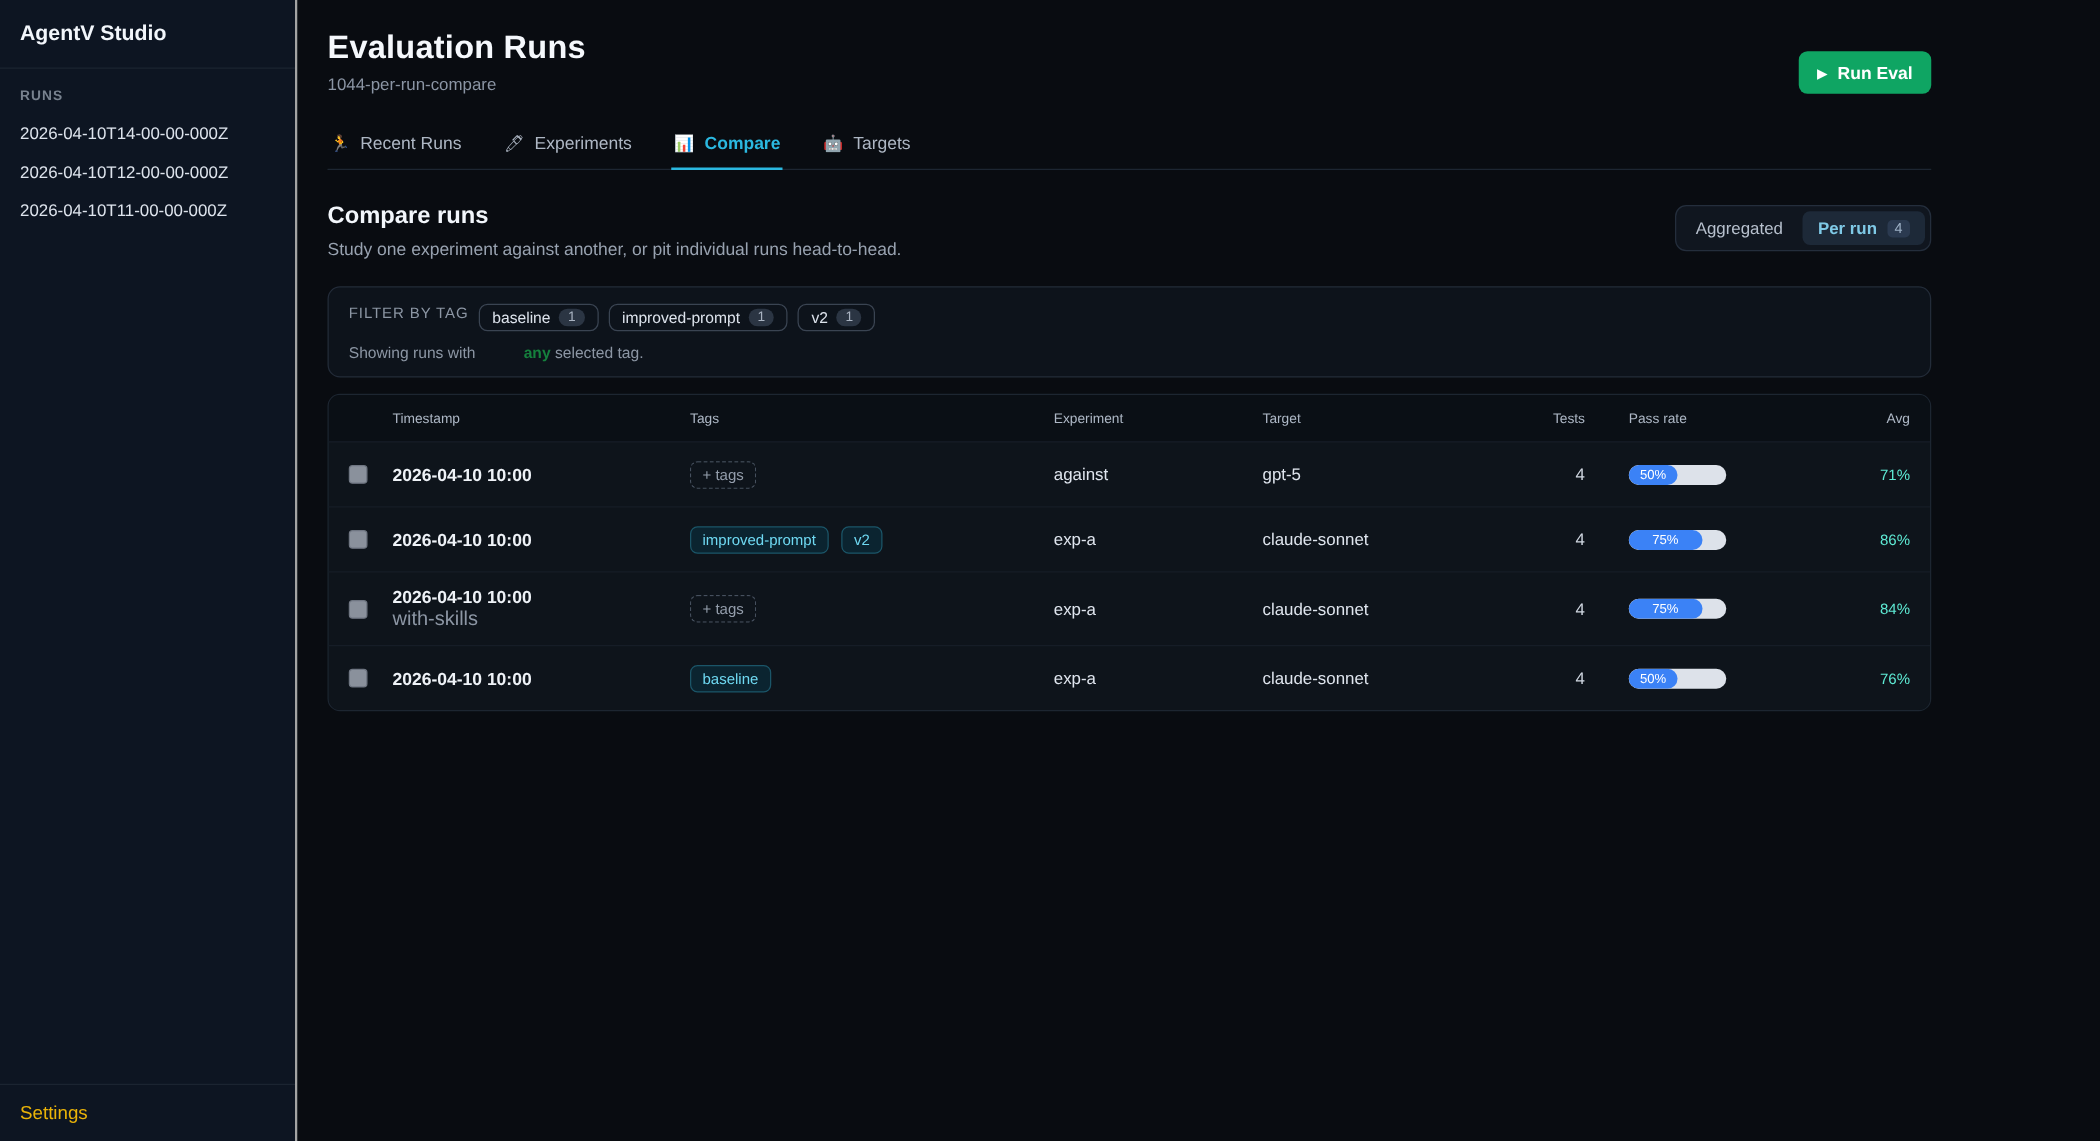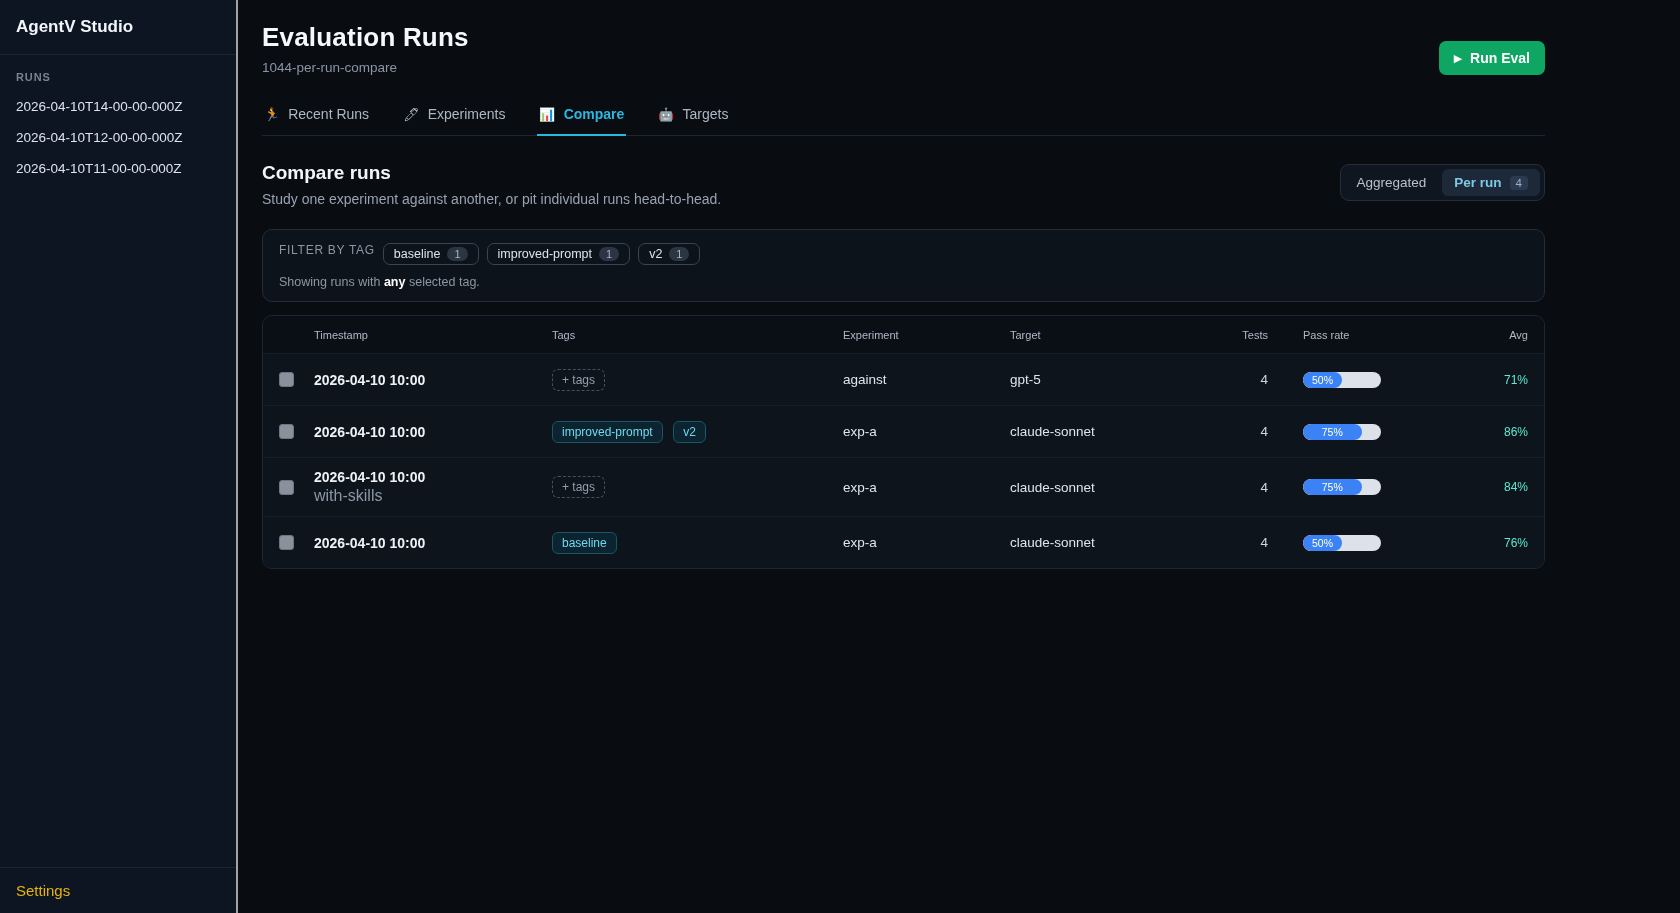--- a/index.html
+++ b/index.html
@@ -86,21 +86,21 @@
     display:inline-flex; align-items:center; gap:7px;
     border:1px solid #3a4452; border-radius:7px; padding:3px 10px;
     font-size:12.5px; color:#dde3ec; cursor:pointer; background:transparent;
     font-family:inherit;
   }
   .chip-count {
     background:#2b3543; color:#a9b3c1; border-radius:999px;
     padding:1px 7px; font-size:11px;
   }
   .filter-hint { margin-top:10px; font-size:12.5px; color:#8c96a4; }
-  .filter-hint b { color:#ffffff; font-weight:700; }
+  .filter-hint b { color:#15803d; font-weight:700;margin-left:35px; }
 
   
   .runs-summary { margin-top:24px; font-size:14px; color:#dfe5ee; }
   .runs-summary .count { font-weight:700; color:#f0f4f9; }
 
   
   .runs-table {
     margin-top:13px; border:1px solid #1d2631; border-radius:10px;
     overflow:hidden; background:#0e141b;
   }

